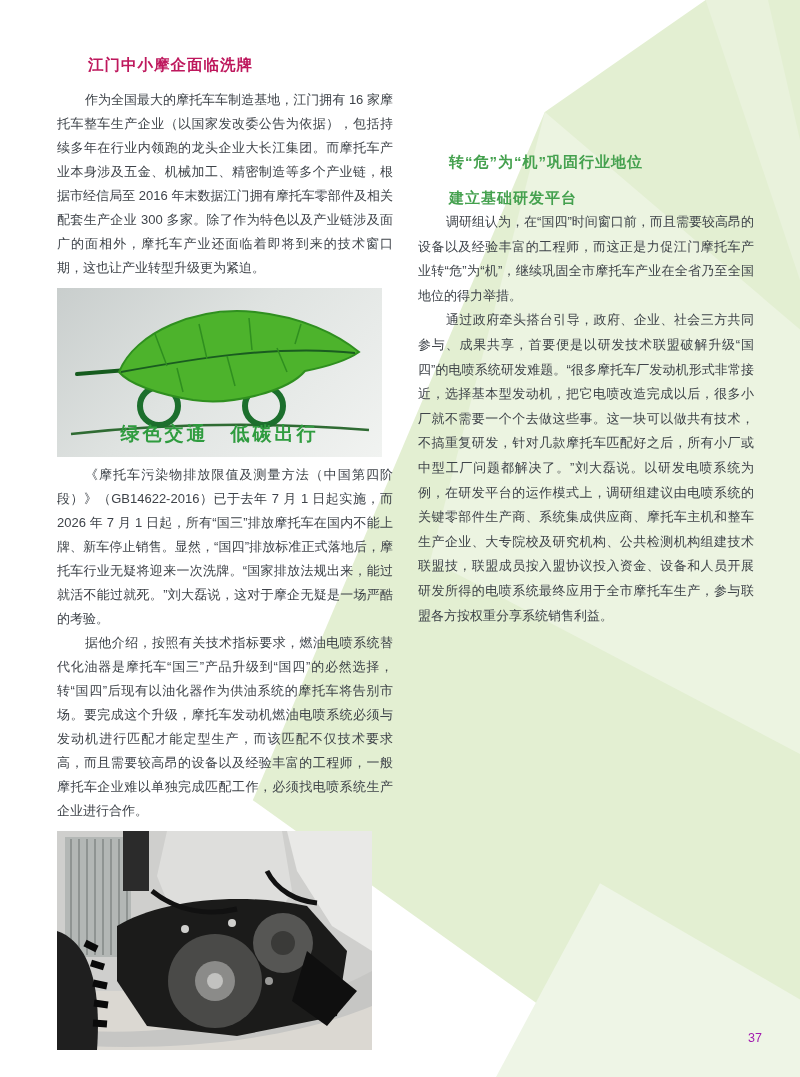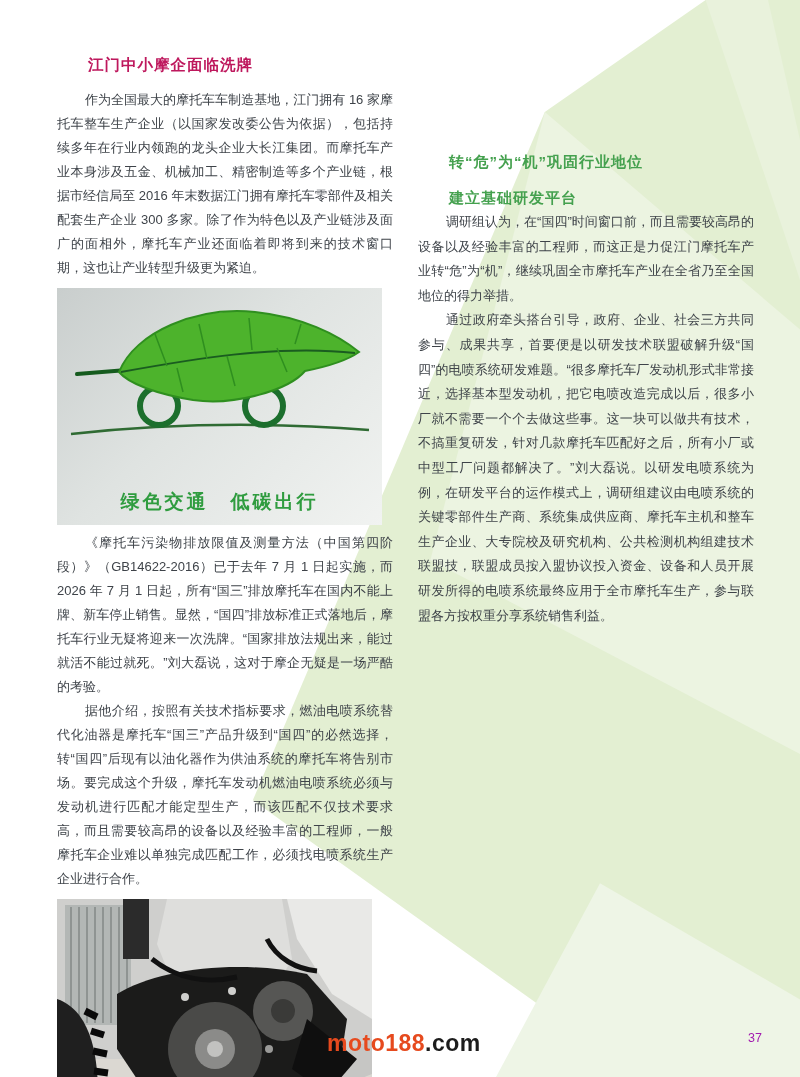--- a/index.html
+++ b/index.html
@@ -17,21 +17,21 @@
   .col{position:absolute;z-index:2;width:336px;color:#3e4349;}
   .col-left{left:57px;top:55px;}
   .col-right{left:418px;top:138px;}
 
   h1.sec{font-size:15.5px;font-weight:bold;color:#be185d;margin:0 0 12px 0;padding-left:31px;letter-spacing:1px;}
   h2.sec{font-size:15px;font-weight:bold;color:#45a14f;margin:12px 0 0 0;padding-left:31px;letter-spacing:1px;line-height:24px;}
   p.body{font-size:13px;line-height:24px;text-align:justify;text-indent:2.15em;margin:0;}
   .col-right p.body{line-height:24.6px;}
 
   figure{margin:0;}
-  .leaf-fig{position:relative;width:325px;height:237px;margin:8px 0 6px 0;
+  .leaf-fig{position:relative;width:325px;height:169px;margin:8px 0 6px 0;
     background:linear-gradient(135deg,#c9cecd 0%,#dfe3e1 45%,#f1f3f1 100%);}
   .leaf-fig svg{display:block;}
   .leaf-caption{position:absolute;left:0;right:0;bottom:10px;text-align:center;
     font-size:19px;font-weight:bold;color:#2f9c3f;letter-spacing:3px;}
 
   .photo-fig{width:315px;height:219px;margin:8px 0 0 0;overflow:hidden;}
   .photo-fig svg{display:block;}
 
   .footer-logo{position:absolute;z-index:2;left:327px;top:1030px;font-size:23px;font-weight:bold;letter-spacing:0.5px;}
   .logo-a{color:#e64a1e;}
@@ -112,18 +112,15 @@
     </figure>
   </div>
 
   <div class="col col-right">
     <h2 class="sec">转“危”为“机”巩固行业地位</h2>
     <h2 class="sec">建立基础研发平台</h2>
     <p class="body">调研组认为，在“国四”时间窗口前，而且需要较高昂的设备以及经验丰富的工程师，而这正是力促江门摩托车产业转“危”为“机”，继续巩固全市摩托车产业在全省乃至全国地位的得力举措。</p>
     <p class="body">通过政府牵头搭台引导，政府、企业、社会三方共同参与、成果共享，首要便是以研发技术联盟破解升级“国四”的电喷系统研发难题。“很多摩托车厂发动机形式非常接近，选择基本型发动机，把它电喷改造完成以后，很多小厂就不需要一个个去做这些事。这一块可以做共有技术，不搞重复研发，针对几款摩托车匹配好之后，所有小厂或中型工厂问题都解决了。”刘大磊说。以研发电喷系统为例，在研发平台的运作模式上，调研组建议由电喷系统的关键零部件生产商、系统集成供应商、摩托车主机和整车生产企业、大专院校及研究机构、公共检测机构组建技术联盟技，联盟成员按入盟协议投入资金、设备和人员开展研发所得的电喷系统最终应用于全市摩托车生产，参与联盟各方按权重分享系统销售利益。</p>
   </div>
 
-  <div class="footer-logo">
-    <span class="logo-a">moto188</span><span class="logo-b">.com</span>
-  </div>
   <div class="page-number">37</div>
 
 </div>
 
 </body></html>

